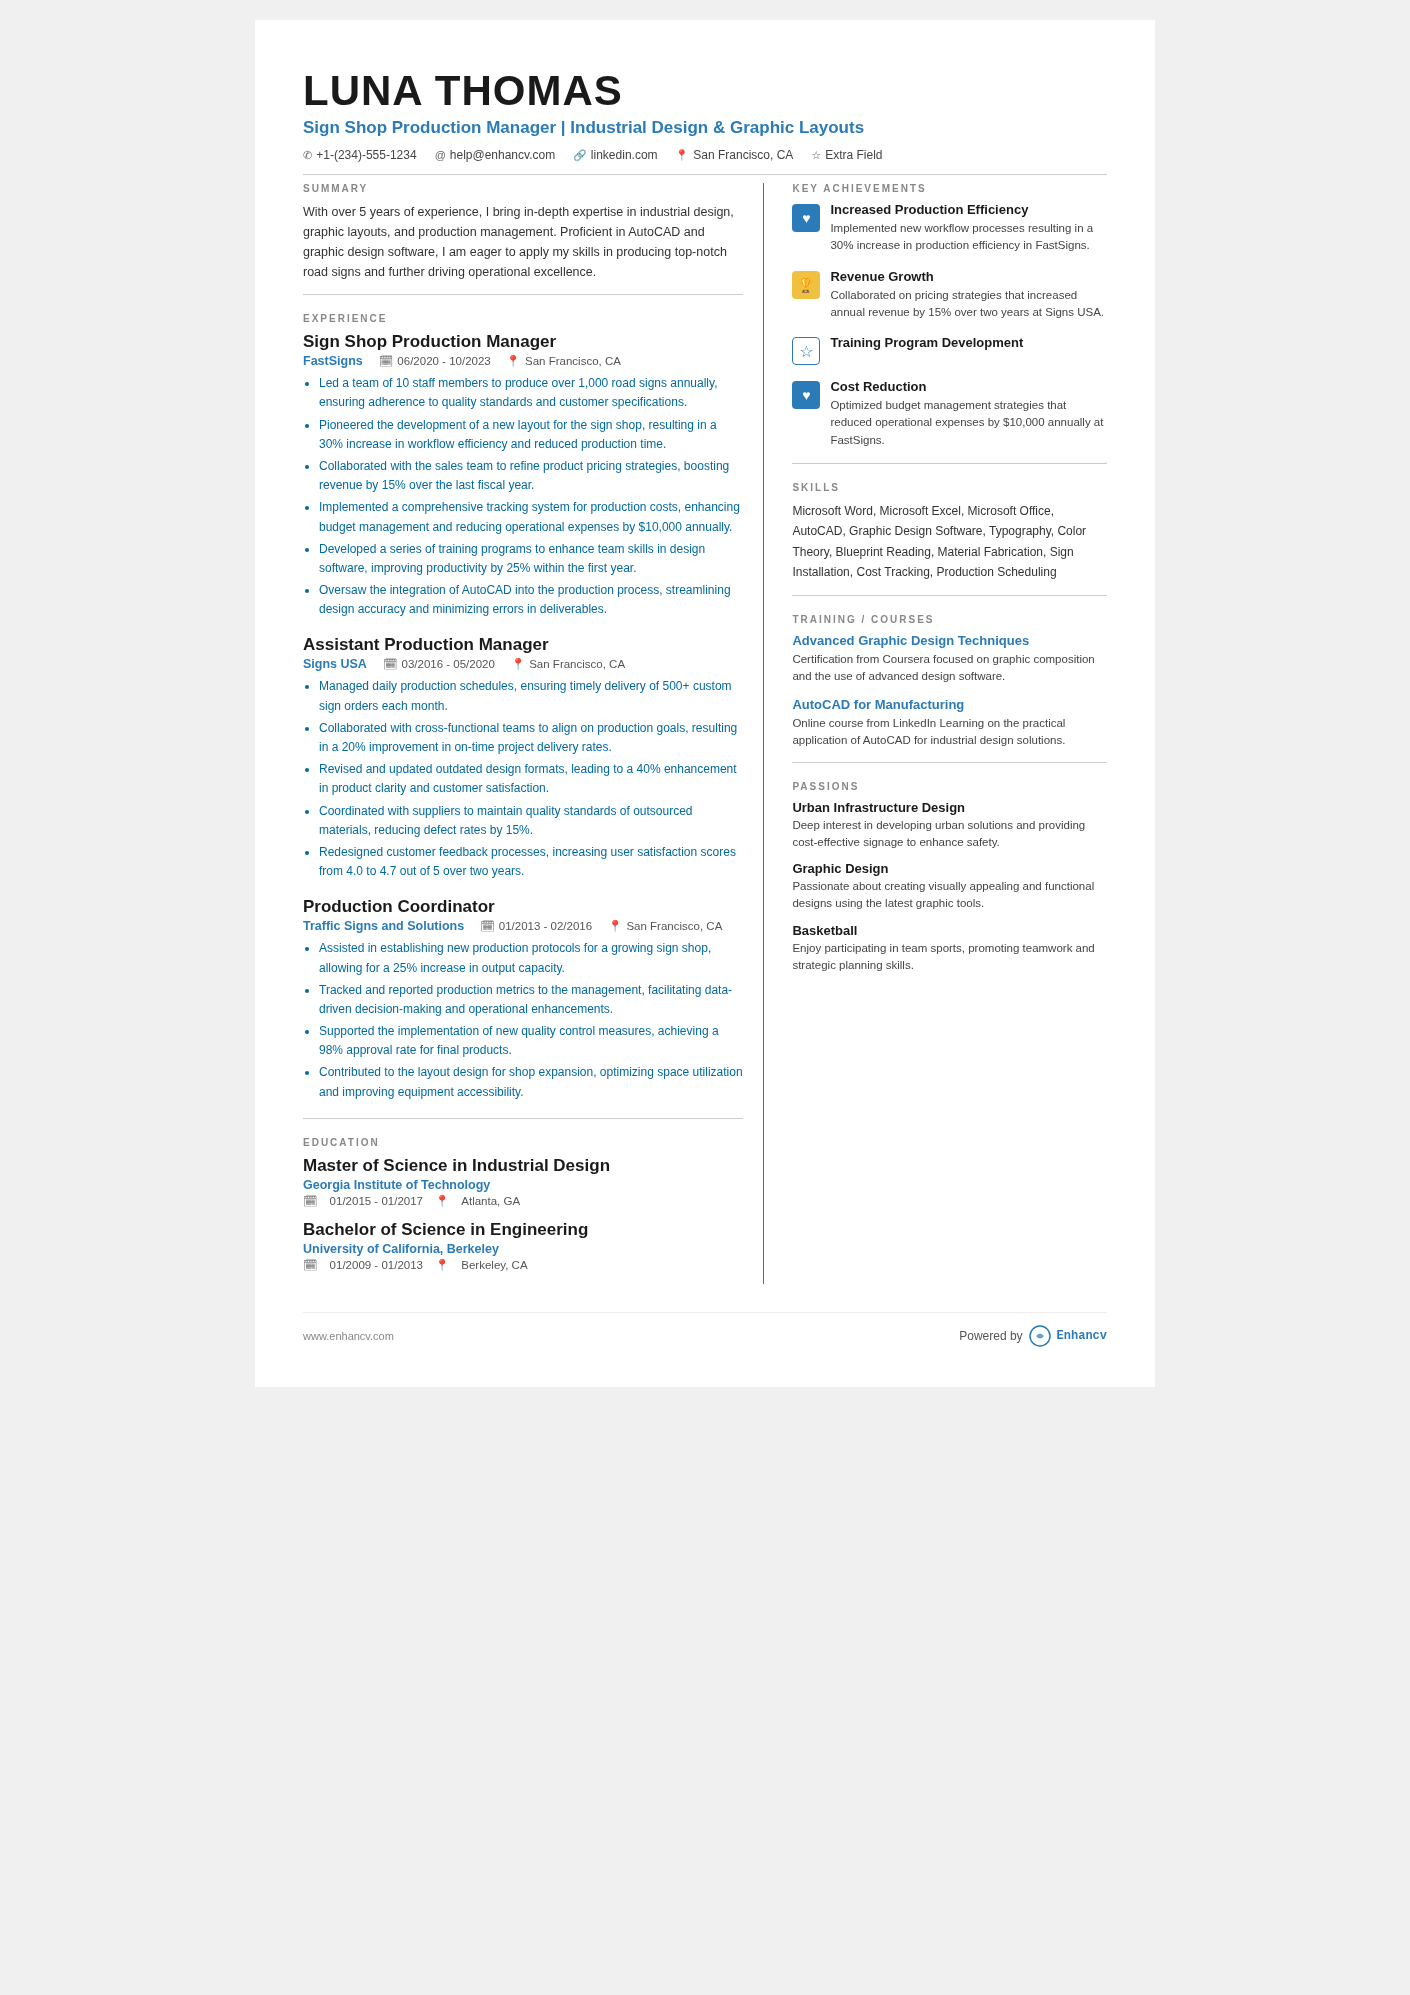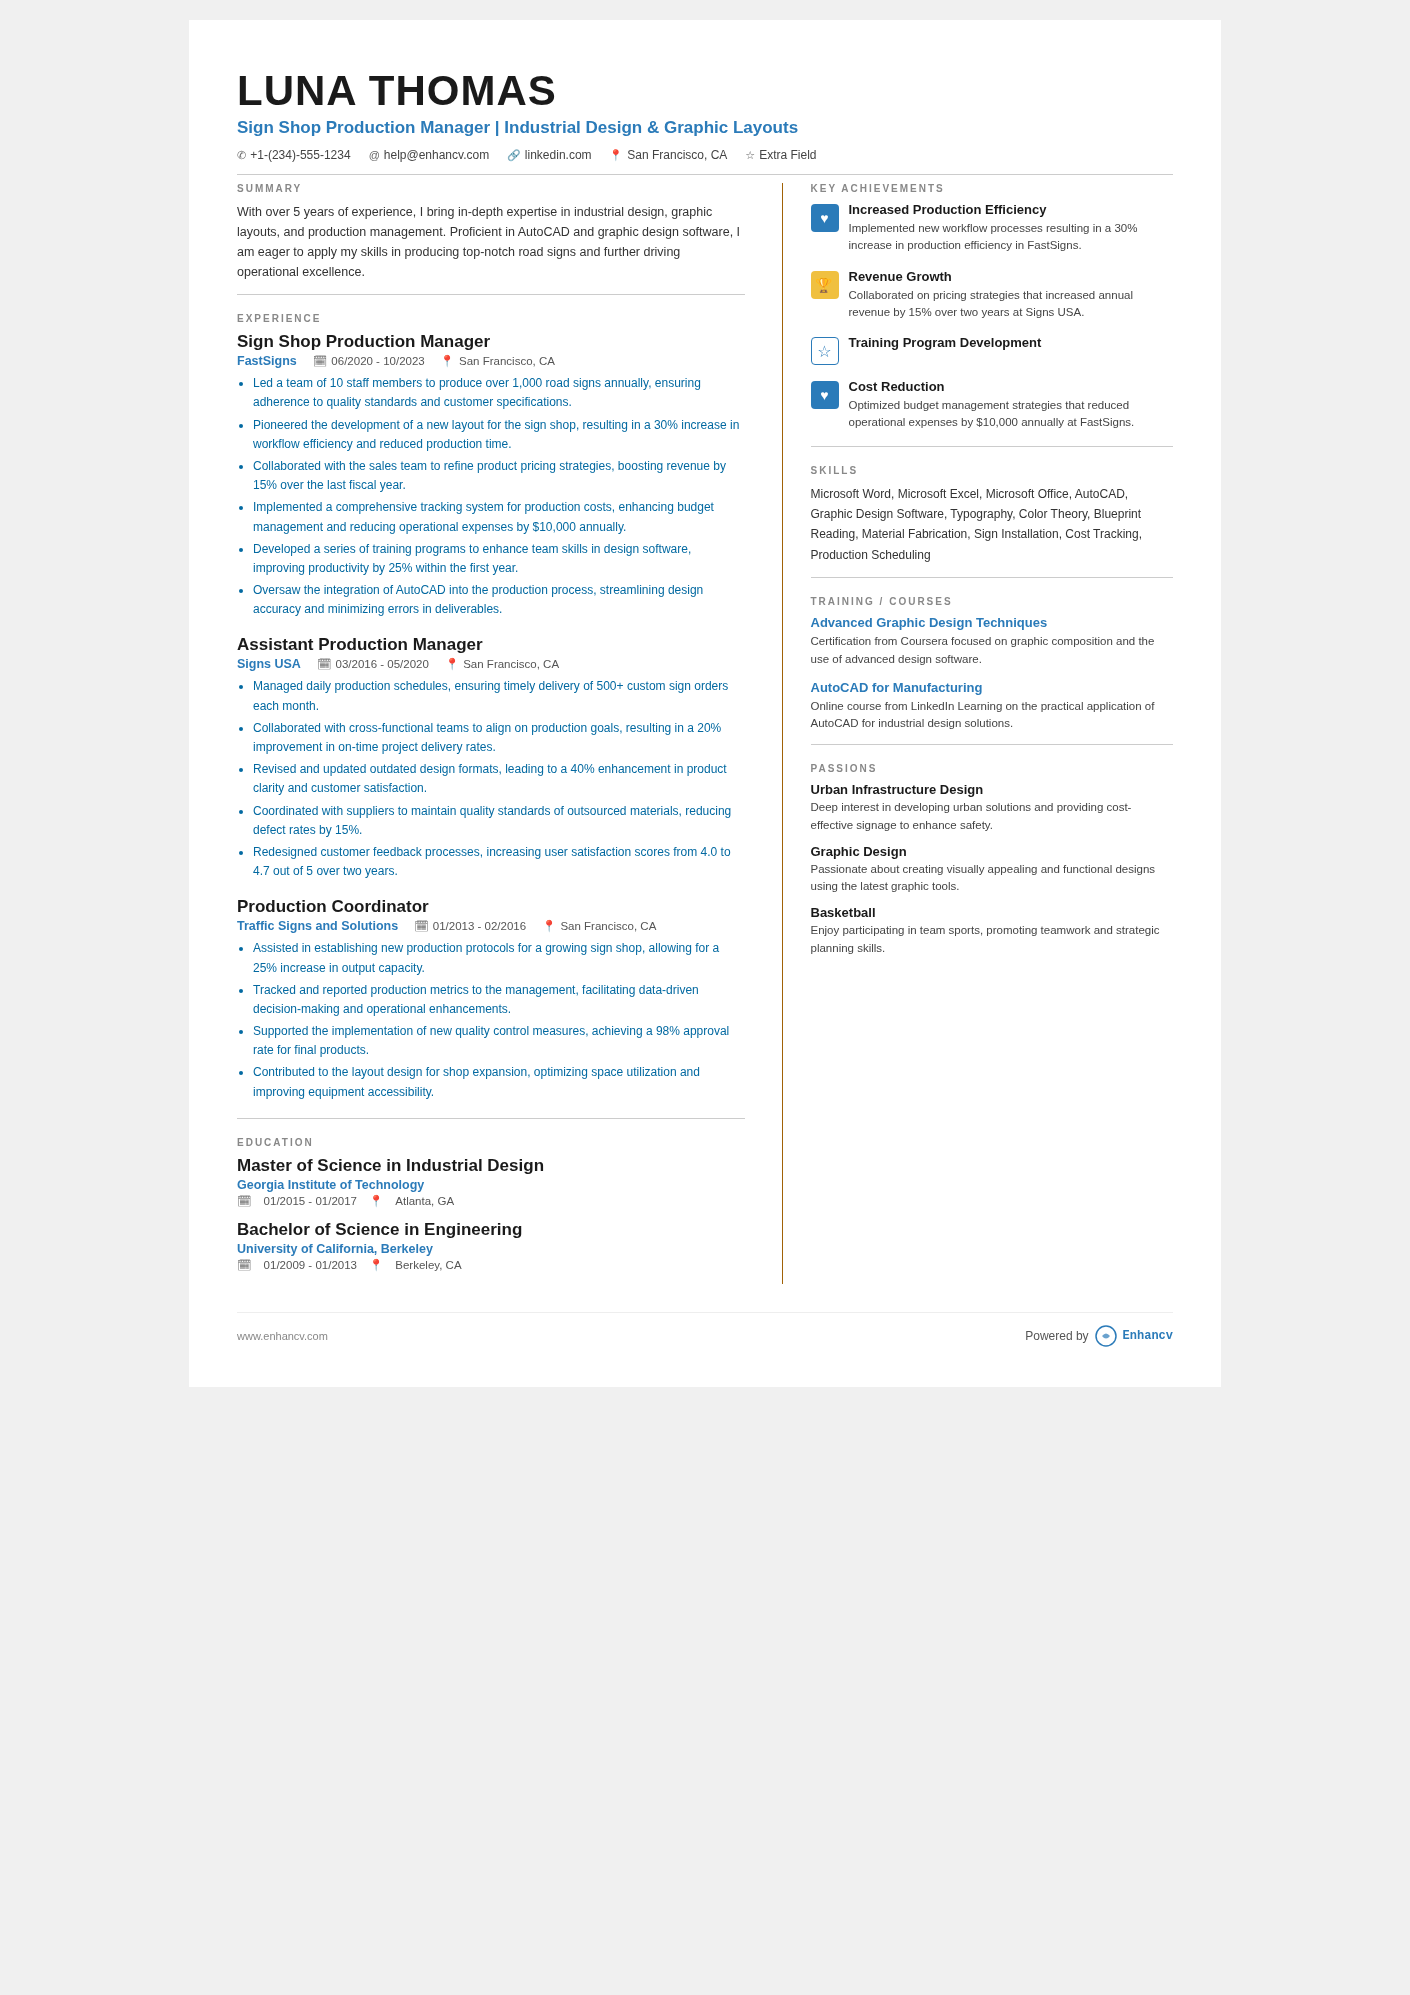--- a/index.html
+++ b/index.html
@@ -5,21 +5,21 @@
     * { margin: 0; padding: 0; box-sizing: border-box; }
     body {
       font-family: 'Arial', sans-serif;
       background: #f0f0f0;
       display: flex;
       justify-content: center;
       align-items: flex-start;
       padding: 20px;
     }
     .page {
-      width: 1032px;
+      width: 900px;
       background: #fff;
       padding: 48px 48px 40px 48px;
       position: relative;
     }
     
     .header { margin-bottom: 8px; }
     .name {
       font-size: 42px;
       font-weight: 700;
       color: #1a1a1a;
@@ -50,21 +50,21 @@
     .contact-icon { color: #666; font-size: 11px; }
     
     .divider {
       border: none;
       border-top: 1px solid #ccc;
       margin: 12px 0 8px 0;
     }
     
     .two-col {
       display: flex;
-      gap: 37px;
+      gap: 20px;
     }
     .left-col { flex: 1.05; }
     .right-col { flex: 0.75; border-left: 1px solid #a16207; padding-left: 28px; }
     
     .section-label {
       font-size: 10px;
       font-weight: 700;
       letter-spacing: 2px;
       color: #888;
       text-transform: uppercase;

